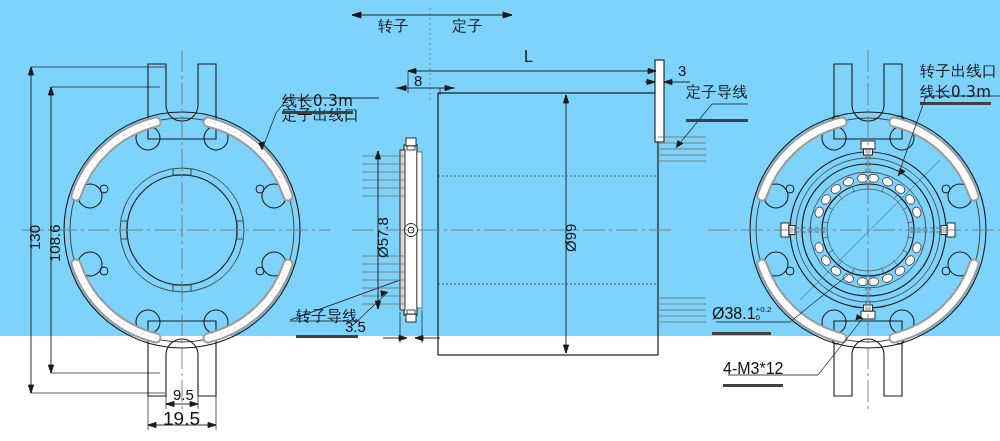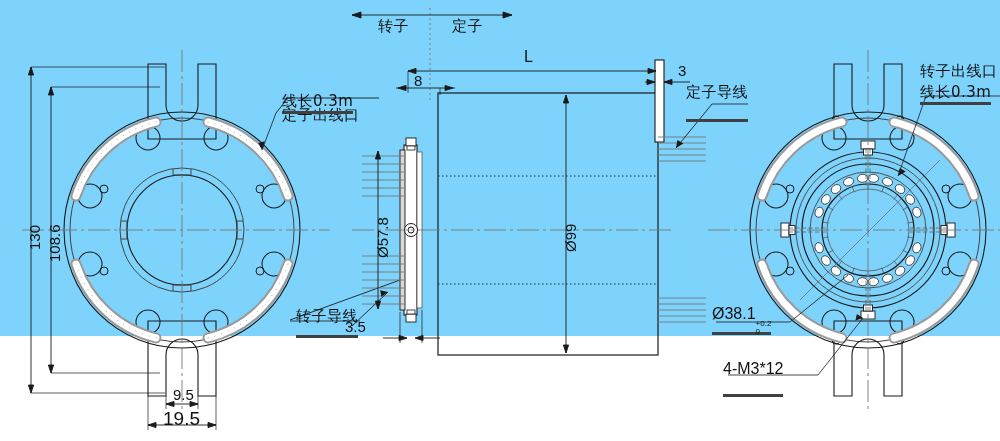--- a/index.html
+++ b/index.html
@@ -7,21 +7,21 @@
     width:1000px;height:441px;overflow:hidden;
     font-family:"Liberation Sans","DejaVu Sans",sans-serif;
     color:#000;
   }
   #stage{position:relative;width:1000px;height:336px;background:#7dd3fc;}
   #stage svg{position:absolute;left:0;top:0;}
   .lbl{position:absolute;white-space:nowrap;font-size:14px;line-height:1.15;color:#111;}
   .lbl.cjk{font-family:"DejaVu Sans","Liberation Sans",sans-serif;letter-spacing:.5px;}
   .dim{position:absolute;white-space:nowrap;font-size:14px;color:#111;font-family:"Liberation Sans",sans-serif;}
   .vert{transform:rotate(-90deg);transform-origin:left top;}
-  .tol{display:inline-block;font-size:8px;line-height:8px;vertical-align:top;position:relative;top:15px;text-align:left;}
+  .tol{display:inline-block;font-size:8px;line-height:8px;vertical-align:top;position:relative;top:1px;text-align:left;}
   .tol i{display:block;font-style:normal;}
   .underline{border-bottom:3px solid #404040;}
 </style>
 </head>
 <body>
 
 <div id="stage">
 
   <svg width="1000" height="441" viewBox="0 0 1000 441">
     <defs>
@@ -455,21 +455,21 @@
   <div class="lbl cjk" style="left:282px;top:72px;font-size:15px;margin-top:35px;">定子出线口</div>
   <div class="lbl cjk underline" style="left:282px;top:93px;font-size:15px;padding-bottom:1px;">线长0.3m</div>
 
   <div class="lbl cjk underline" style="left:296px;top:308px;font-size:15px;padding-bottom:10px;">转子导线</div>
 
   <div class="lbl cjk underline" style="left:686px;top:84px;font-size:15px;padding-bottom:18px;">定子导线</div>
 
   <div class="lbl cjk" style="left:920px;top:63px;font-size:15px;">转子出线口</div>
   <div class="lbl cjk underline" style="left:920px;top:84px;font-size:15px;padding-bottom:1px;">线长0.3m</div>
 
-  <div class="dim underline" style="left:723px;top:360px;font-size:16px;padding-bottom:16px;">4-M3*12</div>
+  <div class="dim underline" style="left:723px;top:360px;font-size:16px;padding-bottom:6px;">4-M3*12</div>
 
   <div class="dim underline" style="left:712px;top:305px;font-size:16px;padding-bottom:9px;">
     <span>Ø38.1</span><span class="tol"><i>+0.2</i><i>0</i></span>
   </div>
 
   <div class="dim vert" style="left:26px;top:250px;font-size:15px;">130</div>
   <div class="dim vert" style="left:46px;top:262px;font-size:15px;">108.6</div>
   <div class="dim" style="left:173px;top:386px;font-size:15px;">9.5</div>
   <div class="dim" style="left:163px;top:408px;font-size:19px;">19.5</div>
 

